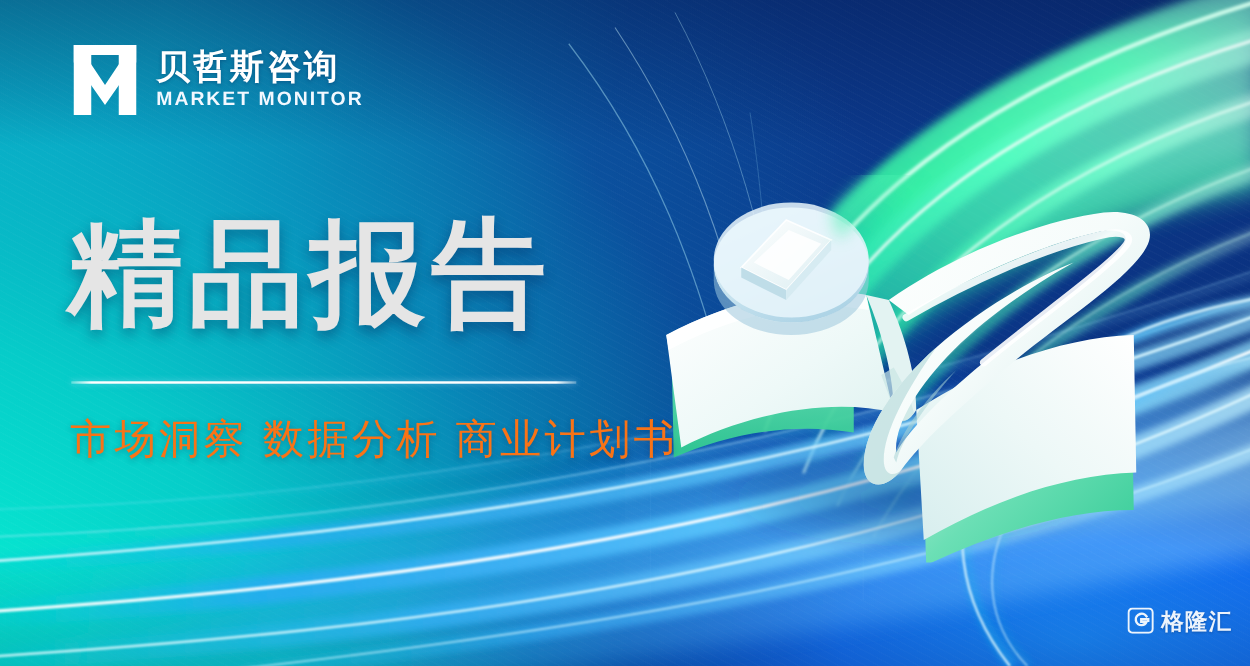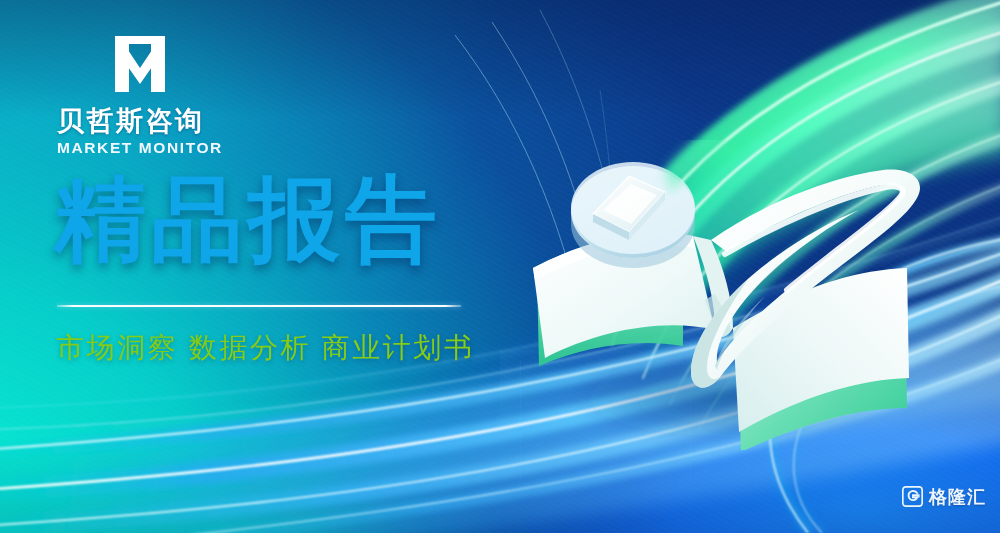--- a/index.html
+++ b/index.html
@@ -67,55 +67,55 @@
   .ribbons-blue{position:absolute;inset:0;}
   .ribbons-blue svg{position:absolute;top:0;left:0;}
 
   
   .book{position:absolute;left:515px;top:140px;width:430px;height:310px;}
   .book svg{display:block;}
 
   
   .logo-row{
     position:absolute;left:57px;top:34px;
-    display:flex;align-items:center;gap:14px;flex-direction:column;
+    display:flex;align-items:center;gap:14px;
   }
   .logo-mark{width:54px;height:60px;flex:0 0 auto;}
   .logo-text{display:flex;flex-direction:column;gap:5px;}
   .logo-cn{
     color:#ffffff;font-size:27px;font-weight:700;letter-spacing:2.5px;line-height:1;
     text-shadow:0 1px 3px rgba(0,30,80,.35);
   }
   .logo-en{
     color:#f2f8ff;font-size:15.5px;font-weight:700;letter-spacing:1.6px;line-height:1;
   }
 
   
   .headline{
     position:absolute;left:54px;top:173px;
-    color:#0ea5e9;
+    color:#e5e5e5;
     font-size:92px;font-weight:700;line-height:1;
     letter-spacing:5px;
     text-shadow:0 5px 10px rgba(3,22,70,.38);
     white-space:nowrap;
   }
 
   
   .divider{
     position:absolute;left:57px;top:305px;width:404px;height:2px;
     background:linear-gradient(90deg,
       rgba(255,255,255,.35) 0%, #ffffff 4%, #ffffff 96%, rgba(255,255,255,.35) 100%);
     box-shadow:0 0 5px rgba(180,220,255,.55);
   }
 
   
   .subtitle{
     position:absolute;left:56px;top:330px;
-    color:#84cc16;
-    font-size:28px;font-weight:400;line-height:1.3;
+    color:#f97316;
+    font-size:33px;font-weight:400;line-height:1.3;
     letter-spacing:2.6px;
     white-space:nowrap;
     text-shadow:0 2px 5px rgba(3,22,70,.30);
     text-align:right;
   }
 
   
   .watermark{
     position:absolute;right:14px;bottom:26px;
     display:flex;align-items:center;gap:6px;

